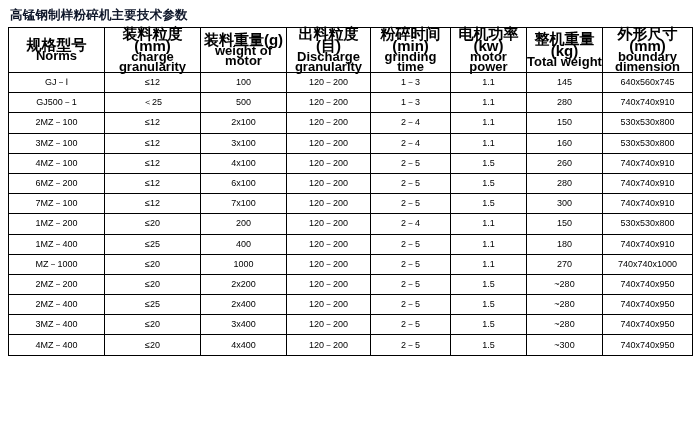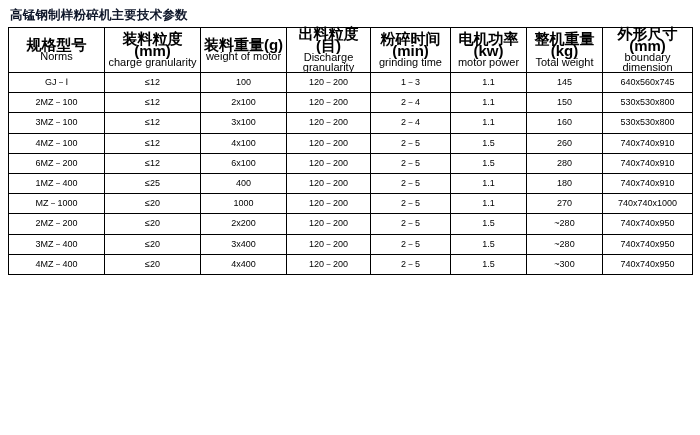--- a/index.html
+++ b/index.html
@@ -48,22 +48,22 @@
     font-weight: normal;
   }
   .hdr-cn {
     display: block;
     font-size: 15px;
     font-weight: bold;
     line-height: 12px;
   }
   .hdr-en {
     display: block;
-    font-size: 11px;
-    font-weight: normal;
+    font-size: 13px;
+    font-weight: bold;
     line-height: 10px;
     font-style: normal;
   }
   table.spec tbody td {
     height: 19.2px;
     font-size: 9px;
   }
   td.model {
     font-size: 9.5px;
   }
@@ -135,20 +135,30 @@
         <td class="model">GJ－Ⅰ</td>
         <td>≤12</td>
         <td>100</td>
         <td>120－200</td>
         <td>1－3</td>
         <td>1.1</td>
         <td>145</td>
         <td>640x560x745</td>
       </tr>
       <tr>
+        <td class="model">GJ500－1</td>
+        <td>＜25</td>
+        <td>500</td>
+        <td>120－200</td>
+        <td>1－3</td>
+        <td>1.1</td>
+        <td>280</td>
+        <td>740x740x910</td>
+      </tr>
+      <tr>
         <td class="model">2MZ－100</td>
         <td>≤12</td>
         <td>2x100</td>
         <td>120－200</td>
         <td>2－4</td>
         <td>1.1</td>
         <td>150</td>
         <td>530x530x800</td>
       </tr>
       <tr>
@@ -173,20 +183,40 @@
       </tr>
       <tr>
         <td class="model">6MZ－200</td>
         <td>≤12</td>
         <td>6x100</td>
         <td>120－200</td>
         <td>2－5</td>
         <td>1.5</td>
         <td>280</td>
         <td>740x740x910</td>
+      </tr>
+      <tr>
+        <td class="model">7MZ－100</td>
+        <td>≤12</td>
+        <td>7x100</td>
+        <td>120－200</td>
+        <td>2－5</td>
+        <td>1.5</td>
+        <td>300</td>
+        <td>740x740x910</td>
+      </tr>
+      <tr>
+        <td class="model">1MZ－200</td>
+        <td>≤20</td>
+        <td>200</td>
+        <td>120－200</td>
+        <td>2－4</td>
+        <td>1.1</td>
+        <td>150</td>
+        <td>530x530x800</td>
       </tr>
       <tr>
         <td class="model">1MZ－400</td>
         <td>≤25</td>
         <td>400</td>
         <td>120－200</td>
         <td>2－5</td>
         <td>1.1</td>
         <td>180</td>
         <td>740x740x910</td>
@@ -205,20 +235,30 @@
         <td class="model">2MZ－200</td>
         <td>≤20</td>
         <td>2x200</td>
         <td>120－200</td>
         <td>2－5</td>
         <td>1.5</td>
         <td>~280</td>
         <td>740x740x950</td>
       </tr>
       <tr>
+        <td class="model">2MZ－400</td>
+        <td>≤25</td>
+        <td>2x400</td>
+        <td>120－200</td>
+        <td>2－5</td>
+        <td>1.5</td>
+        <td>~280</td>
+        <td>740x740x950</td>
+      </tr>
+      <tr>
         <td class="model">3MZ－400</td>
         <td>≤20</td>
         <td>3x400</td>
         <td>120－200</td>
         <td>2－5</td>
         <td>1.5</td>
         <td>~280</td>
         <td>740x740x950</td>
       </tr>
       <tr>

